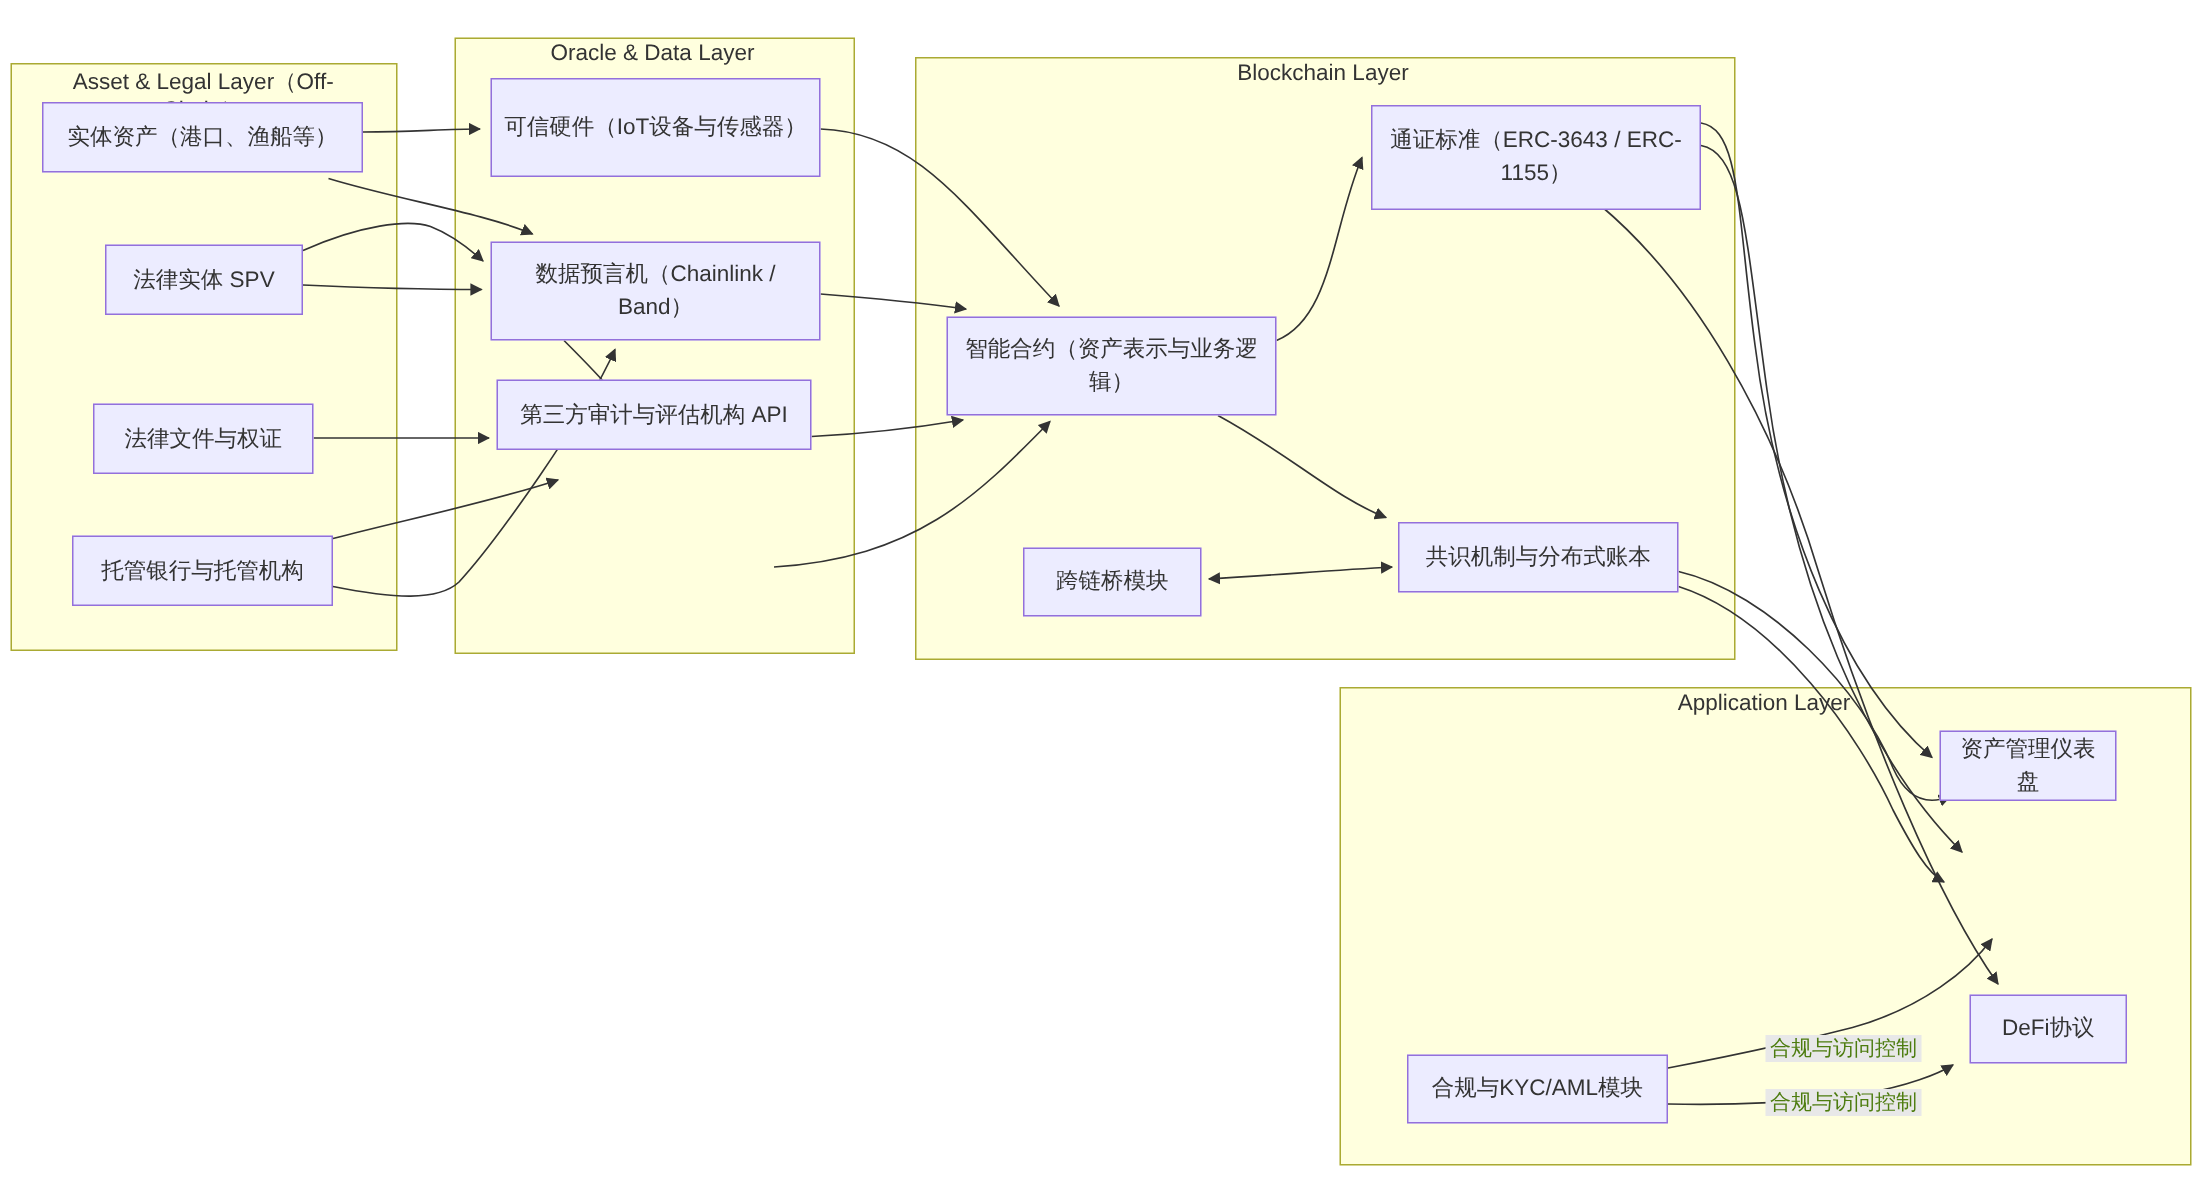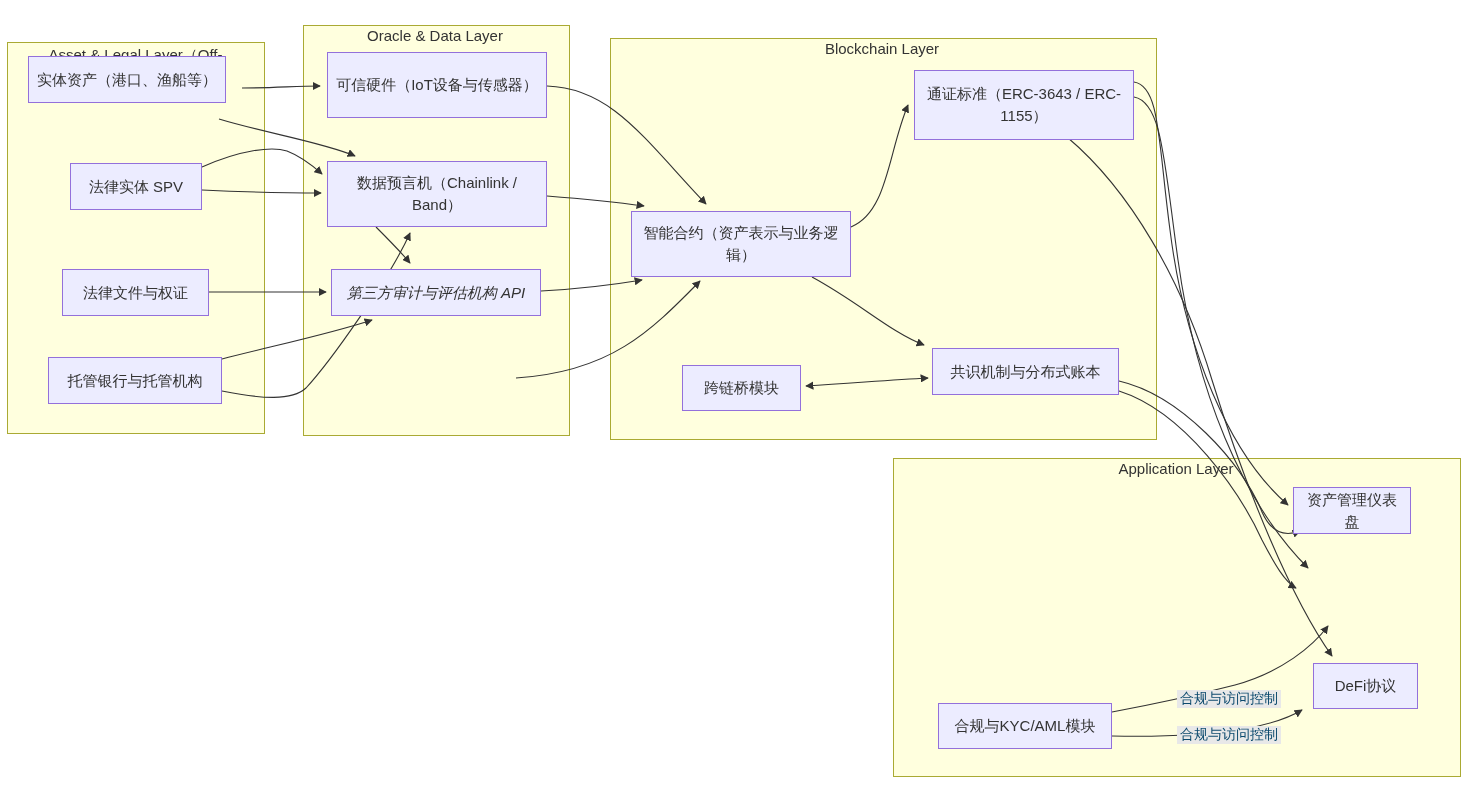--- a/index.html
+++ b/index.html
@@ -5,21 +5,21 @@
   html,body{margin:0;padding:0;background:#ffffff;}
   #canvas{position:relative;width:1467px;height:787px;background:#fff;overflow:hidden;
           font-family:"Liberation Sans","DejaVu Sans",sans-serif;color:#333;}
   .layer{position:absolute;background:#ffffde;border:1px solid #aaaa33;z-index:0;}
   .layer-title{position:absolute;text-align:center;font-size:15px;color:#333;z-index:1;line-height:1.25;}
   .node{position:absolute;background:#ECECFF;border:1px solid #9370DB;z-index:3;
         display:flex;align-items:center;justify-content:center;text-align:center;
         font-size:15px;color:#333;line-height:1.45;padding:2px 8px;box-sizing:border-box;}
   svg#edges{position:absolute;left:0;top:0;z-index:2;}
   svg#edges path.edge{fill:none;stroke:#333333;stroke-width:1.1px;}
-  .edge-label{position:absolute;background:#e8e8e8;color:#0c4a6e;font-size:14px;
+  .edge-label{position:absolute;background:#e8e8e8;color:#4d7c0f;font-size:14px;
               padding:0 3px;z-index:4;white-space:nowrap;}
 </style>
 </head>
 <body>
 
 <div id="canvas">
 
   <div class="layer" style="left:7px;top:42px;width:256px;height:390px;"></div>
   <div class="layer" style="left:303px;top:25px;width:265px;height:409px;"></div>
   <div class="layer" style="left:610px;top:38px;width:545px;height:400px;"></div>
@@ -53,28 +53,28 @@
     <path class="edge" marker-start="url(#arrow)" marker-end="url(#arrow)" d="M 806 386 C 855 383, 890 380, 928 378"></path>
     <path class="edge" marker-end="url(#arrow)" d="M 1134 82 C 1160 86, 1158 140, 1170 230 C 1185 350, 1230 455, 1288 505"></path>
     <path class="edge" marker-end="url(#arrow)" d="M 1134 97 C 1162 102, 1164 160, 1178 260 C 1196 390, 1242 502, 1308 568"></path>
     <path class="edge" marker-end="url(#arrow)" d="M 1067 137 C 1130 190, 1182 280, 1212 380 C 1246 490, 1292 600, 1332 656"></path>
     <path class="edge" marker-end="url(#arrow)" d="M 1119 381 C 1180 395, 1242 462, 1262 512 C 1270 530, 1282 538, 1300 531"></path>
     <path class="edge" marker-end="url(#arrow)" d="M 1119 391 C 1185 412, 1240 492, 1262 540 C 1275 565, 1285 582, 1296 588"></path>
     <path class="edge" marker-end="url(#arrow)" d="M 1112 712 C 1160 703, 1200 694, 1235 685 C 1282 672, 1313 646, 1328 626"></path>
     <path class="edge" marker-end="url(#arrow)" d="M 1112 736 C 1155 737, 1205 735, 1243 729 C 1272 724, 1292 716, 1302 710"></path>
   </svg>
 
-  <div class="node" style="left:28px;top:56px;width:198px;height:47px;">实体资产（港口、渔船等）</div>
+  <div class="node" style="left:28px;top:68px;width:214px;height:47px;">实体资产（港口、渔船等）</div>
   <div class="node" style="left:70px;top:163px;width:132px;height:47px;">法律实体 SPV</div>
   <div class="node" style="left:62px;top:269px;width:147px;height:47px;">法律文件与权证</div>
   <div class="node" style="left:48px;top:357px;width:174px;height:47px;">托管银行与托管机构</div>
 
   <div class="node" style="left:327px;top:52px;width:220px;height:66px;">可信硬件（IoT设备与传感器）</div>
   <div class="node" style="left:327px;top:161px;width:220px;height:66px;">数据预言机（Chainlink / Band）</div>
-  <div class="node" style="left:331px;top:269px;width:210px;height:47px;font-style:italic;">第三方审计与评估机构 API</div>
+  <div class="node" style="left:331px;top:253px;width:210px;height:47px;">第三方审计与评估机构 API</div>
 
   <div class="node" style="left:631px;top:211px;width:220px;height:66px;">智能合约（资产表示与业务逻辑）</div>
   <div class="node" style="left:914px;top:70px;width:220px;height:70px;text-align:center;">通证标准（ERC-3643 / ERC-1155）</div>
   <div class="node" style="left:932px;top:348px;width:187px;height:47px;">共识机制与分布式账本</div>
   <div class="node" style="left:682px;top:365px;width:119px;height:46px;">跨链桥模块</div>
 
   <div class="node" style="left:1293px;top:487px;width:118px;height:47px;">资产管理仪表盘</div>
   <div class="node" style="left:1313px;top:663px;width:105px;height:46px;">DeFi协议</div>
   <div class="node" style="left:938px;top:703px;width:174px;height:46px;">合规与KYC/AML模块</div>
 

